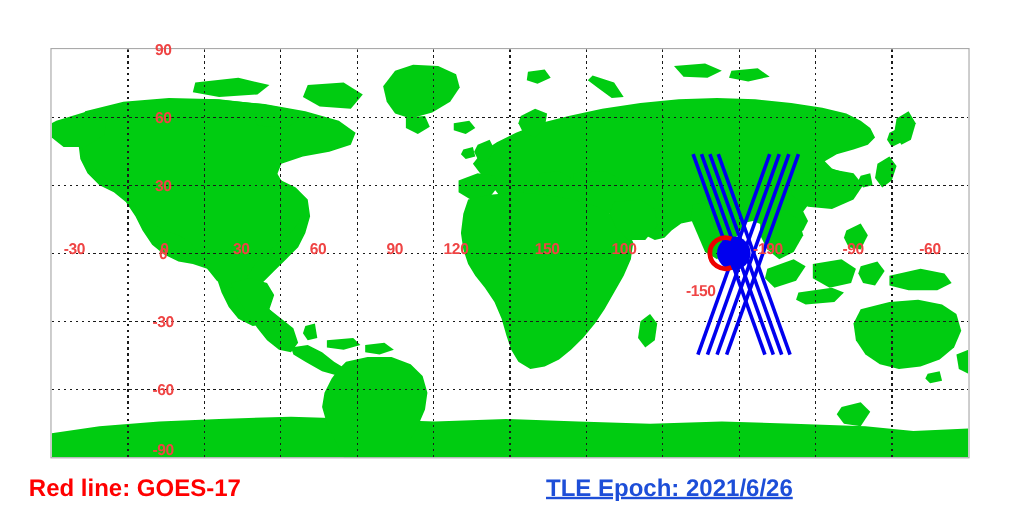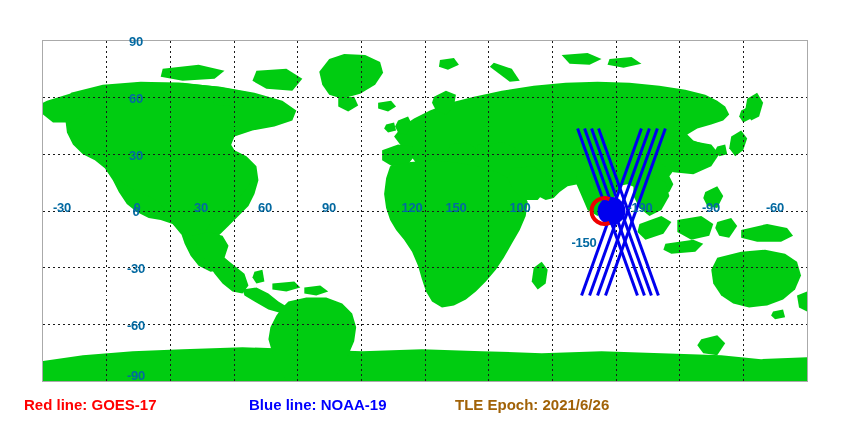--- a/index.html
+++ b/index.html
@@ -56,21 +56,21 @@
     fill: #00cc11;
     stroke: none;
   }
 
   
   .axis-label {
     position: absolute;
     font-family: "Liberation Sans", sans-serif;
     font-size: 13px;
     font-weight: bold;
-    color: #0369a1;
+    color: #ef4444;
     white-space: nowrap;
     letter-spacing: -0.3px;
     line-height: 1;
   }
   .lat-label {
     transform: translate(-50%, -50%);
   }
   .lon-label {
     transform: translate(-50%, -50%);
   }
@@ -92,28 +92,28 @@
   #legend {
     position: absolute;
     left: 0;
     top: 392px;
     width: 850px;
     height: 33px;
   }
   .legend-item {
     position: absolute;
     font-family: "Liberation Sans", sans-serif;
-    font-size: 15px;
+    font-size: 20px;
     font-weight: bold;
     white-space: nowrap;
     line-height: 1;
   }
   #legend-red   { left: 24px;  top: 5px; color: #ff0000; }
   #legend-blue  { left: 249px; top: 5px; color: #0000ff; }
-  #legend-epoch { left: 455px; top: 5px; color: #a16207; }
+  #legend-epoch { left: 455px; top: 5px; color: #1d4ed8; text-decoration: underline; }
 </style>
 </head>
 <body>
 
 <div id="app">
 
   <div id="map-panel">
 
     <svg id="map-svg" viewBox="0 0 766 342" preserveAspectRatio="none">
 
@@ -277,28 +277,27 @@
     <div class="axis-label lat-label" style="left:136px; top:325px;">-60</div>
     <div class="axis-label lat-label" style="left:136px; top:375px;">-90</div>
   </div>
 
   <div>
     <div class="axis-label lon-label" style="left:62px;  top:207px;">-30</div>
     <div class="axis-label lon-label" style="left:137px; top:207px;">0</div>
     <div class="axis-label lon-label" style="left:201px; top:207px;">30</div>
     <div class="axis-label lon-label" style="left:265px; top:207px;">60</div>
     <div class="axis-label lon-label" style="left:329px; top:207px;">90</div>
-    <div class="axis-label lon-label" style="left:412px; top:207px;text-align:right;">120</div>
+    <div class="axis-label lon-label" style="left:380px; top:207px;text-align:right;">120</div>
     <div class="axis-label lon-label" style="left:456px; top:207px;">150</div>
     <div class="axis-label lon-label" style="left:520px; top:207px;">100</div>
     <div class="axis-label lon-label" style="left:584px; top:207px;margin-top:35px;">-150</div>
     <div class="axis-label lon-label" style="left:640px; top:207px;">-190</div>
     <div class="axis-label lon-label" style="left:711px; top:207px;">-90</div>
     <div class="axis-label lon-label" style="left:775px; top:207px;">-60</div>
   </div>
 
   <div id="legend">
     <div class="legend-item" id="legend-red">Red line: GOES-17</div>
-    <div class="legend-item" id="legend-blue">Blue line: NOAA-19</div>
     <div class="legend-item" id="legend-epoch">TLE Epoch: 2021/6/26</div>
   </div>
 
 </div>
 
 </body></html>

